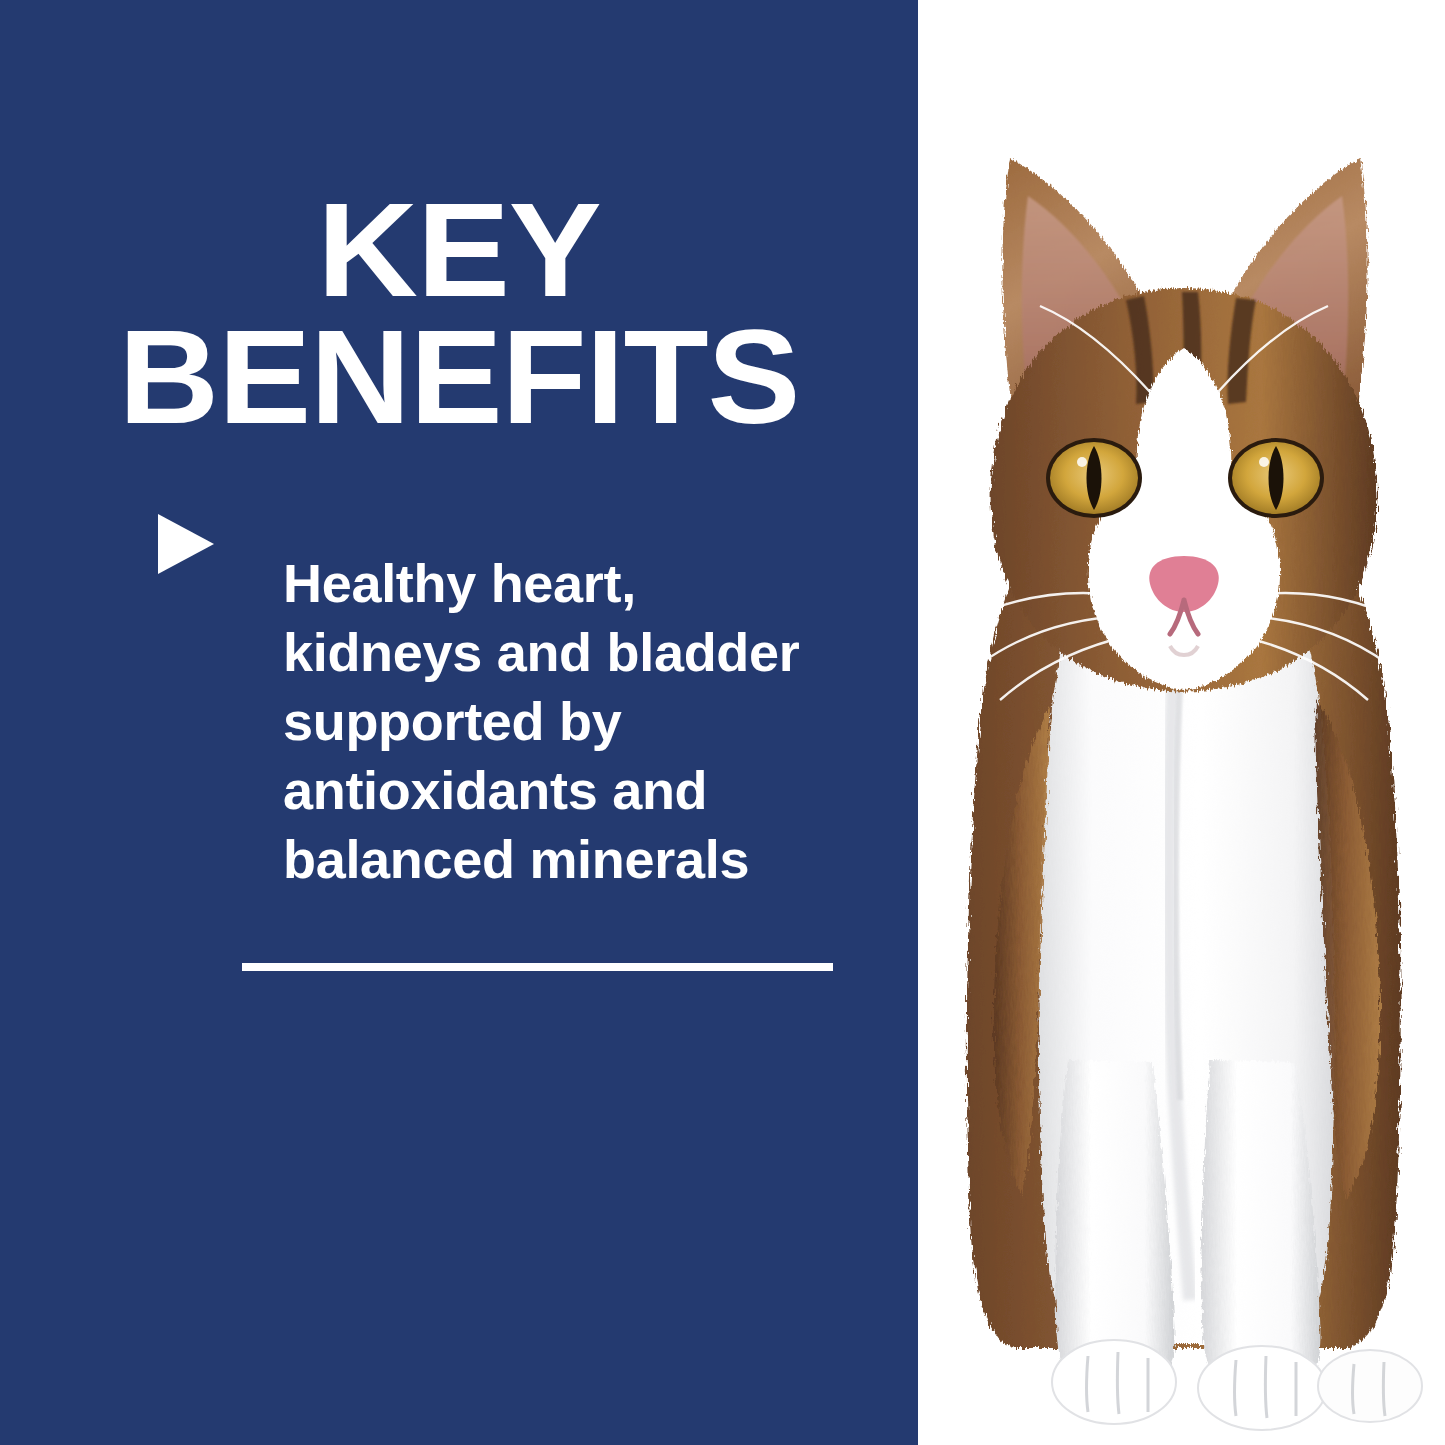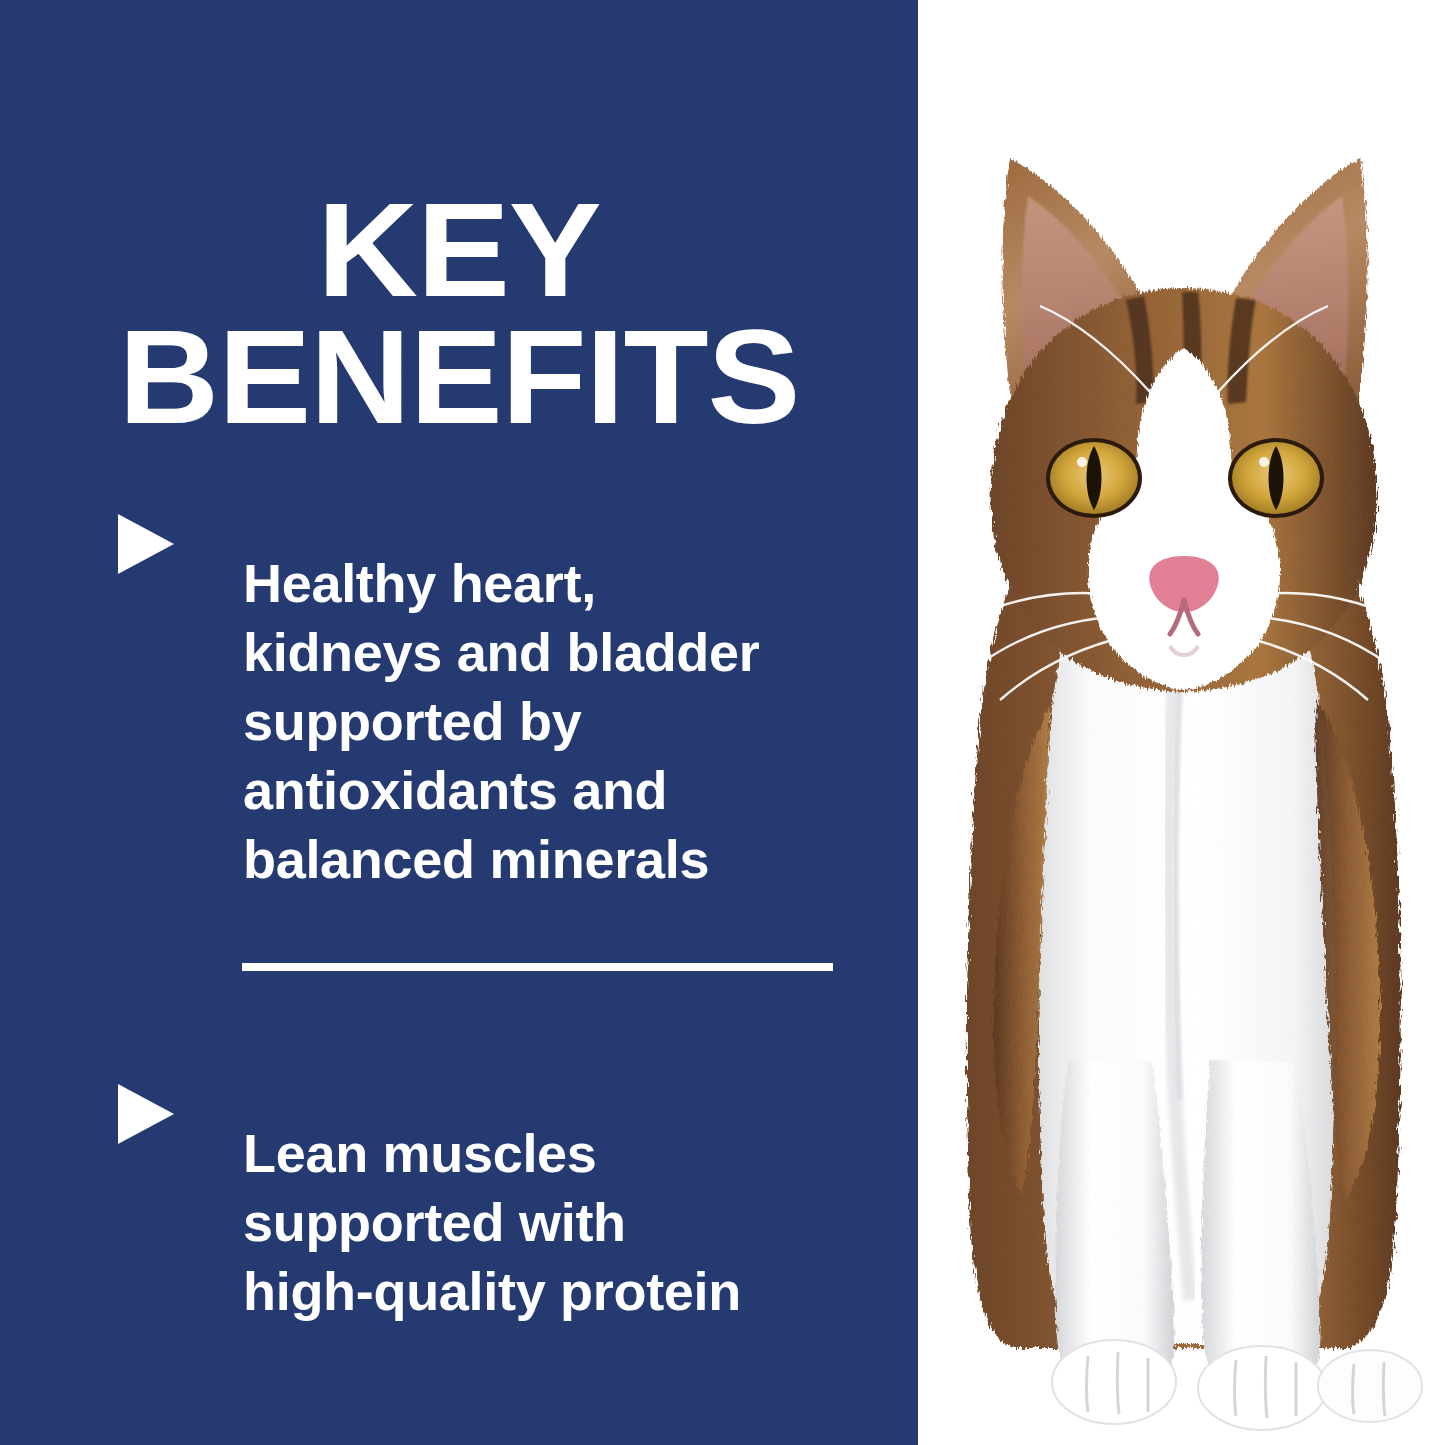--- a/index.html
+++ b/index.html
@@ -44,20 +44,21 @@
     transform: scaleX(1.04);
     transform-origin: center top;
     white-space: pre-line;
   }
 
   .bullet-list {
     position: absolute;
     left: 0;
     top: 495px;
     width: 918px;
+    padding-left: 40px;
   }
 
   .bullet-row {
     position: relative;
     display: flex;
     align-items: flex-start;
     padding-left: 118px;
   }
 
   .bullet-marker {
@@ -117,26 +118,20 @@
 
       <div class="bullet-row" style="margin-bottom:116px;">
         <span class="bullet-marker"></span>
         <p class="bullet-text">Healthy heart,
 kidneys and bladder
 supported by
 antioxidants and
 balanced minerals</p>
       </div>
 
-      <div class="bullet-row">
-        <span class="bullet-marker"></span>
-        <p class="bullet-text">Lean muscles
-supported with
-high-quality protein</p>
-      </div>
 
     </div>
 
     <div class="divider"></div>
 
   </section>
 
   <figure class="cat-photo" style="margin:0;">
     <svg width="527" height="1445" viewBox="0 0 527 1445" xmlns="http://www.w3.org/2000/svg">
       <defs>

